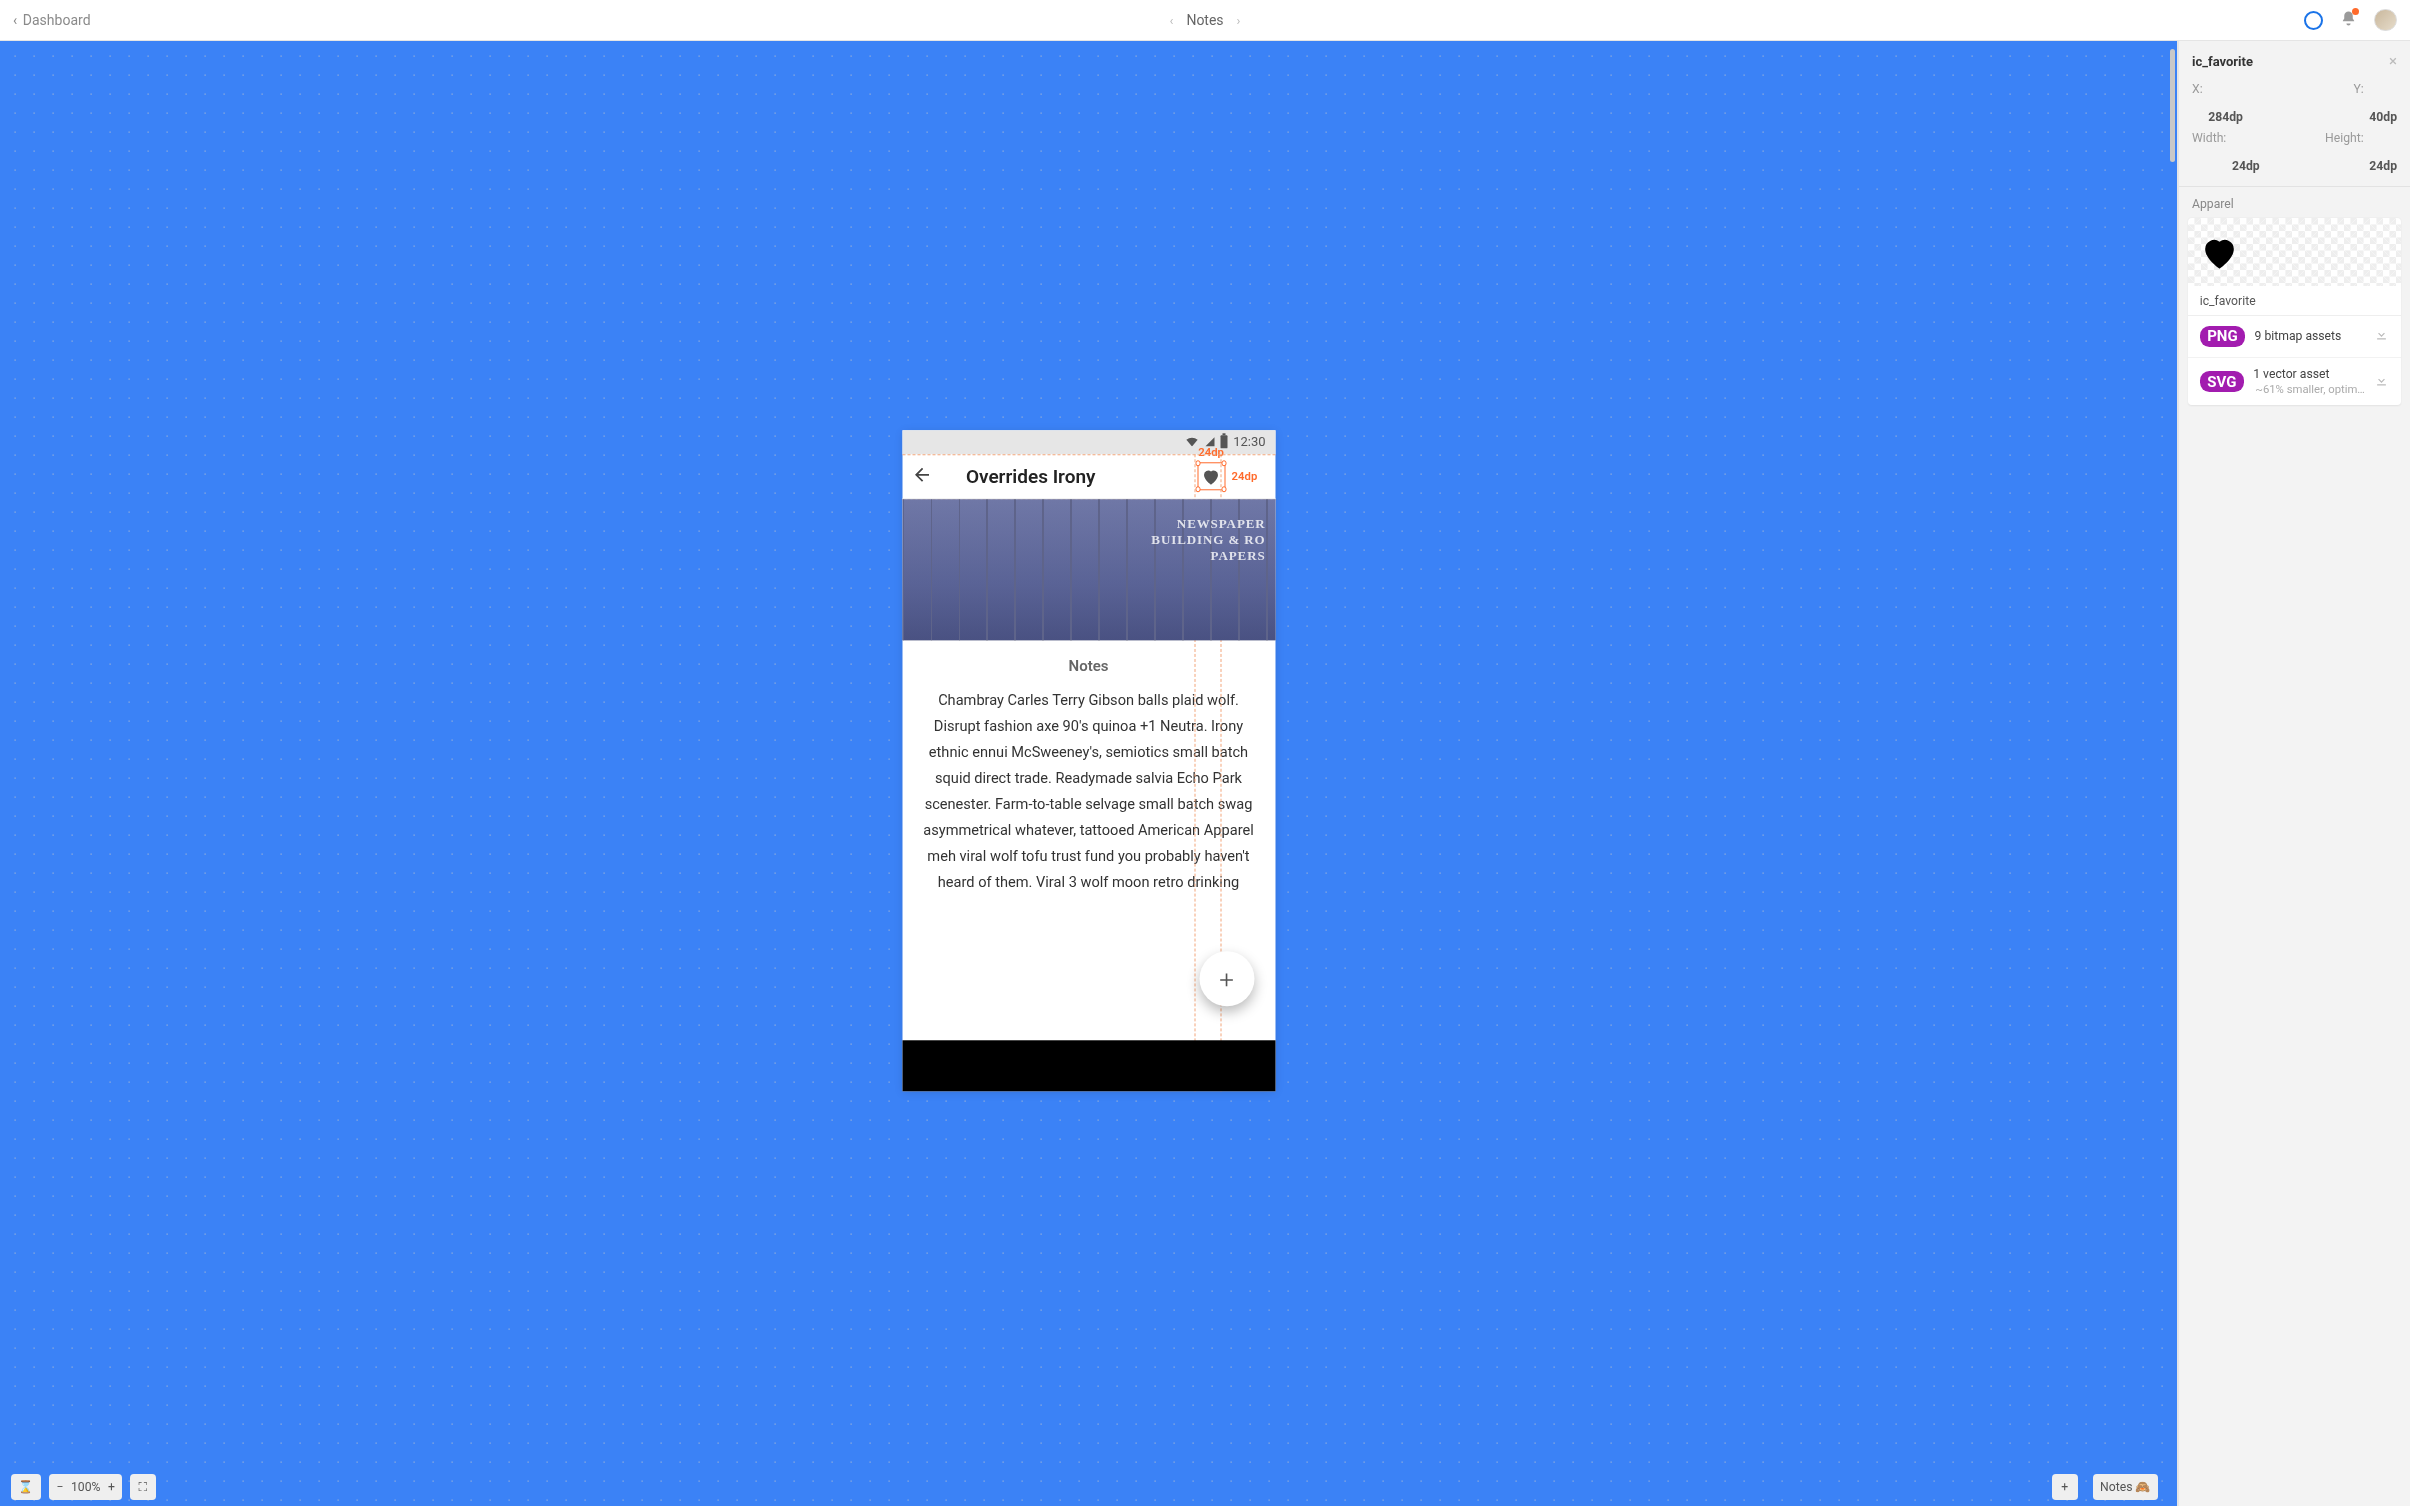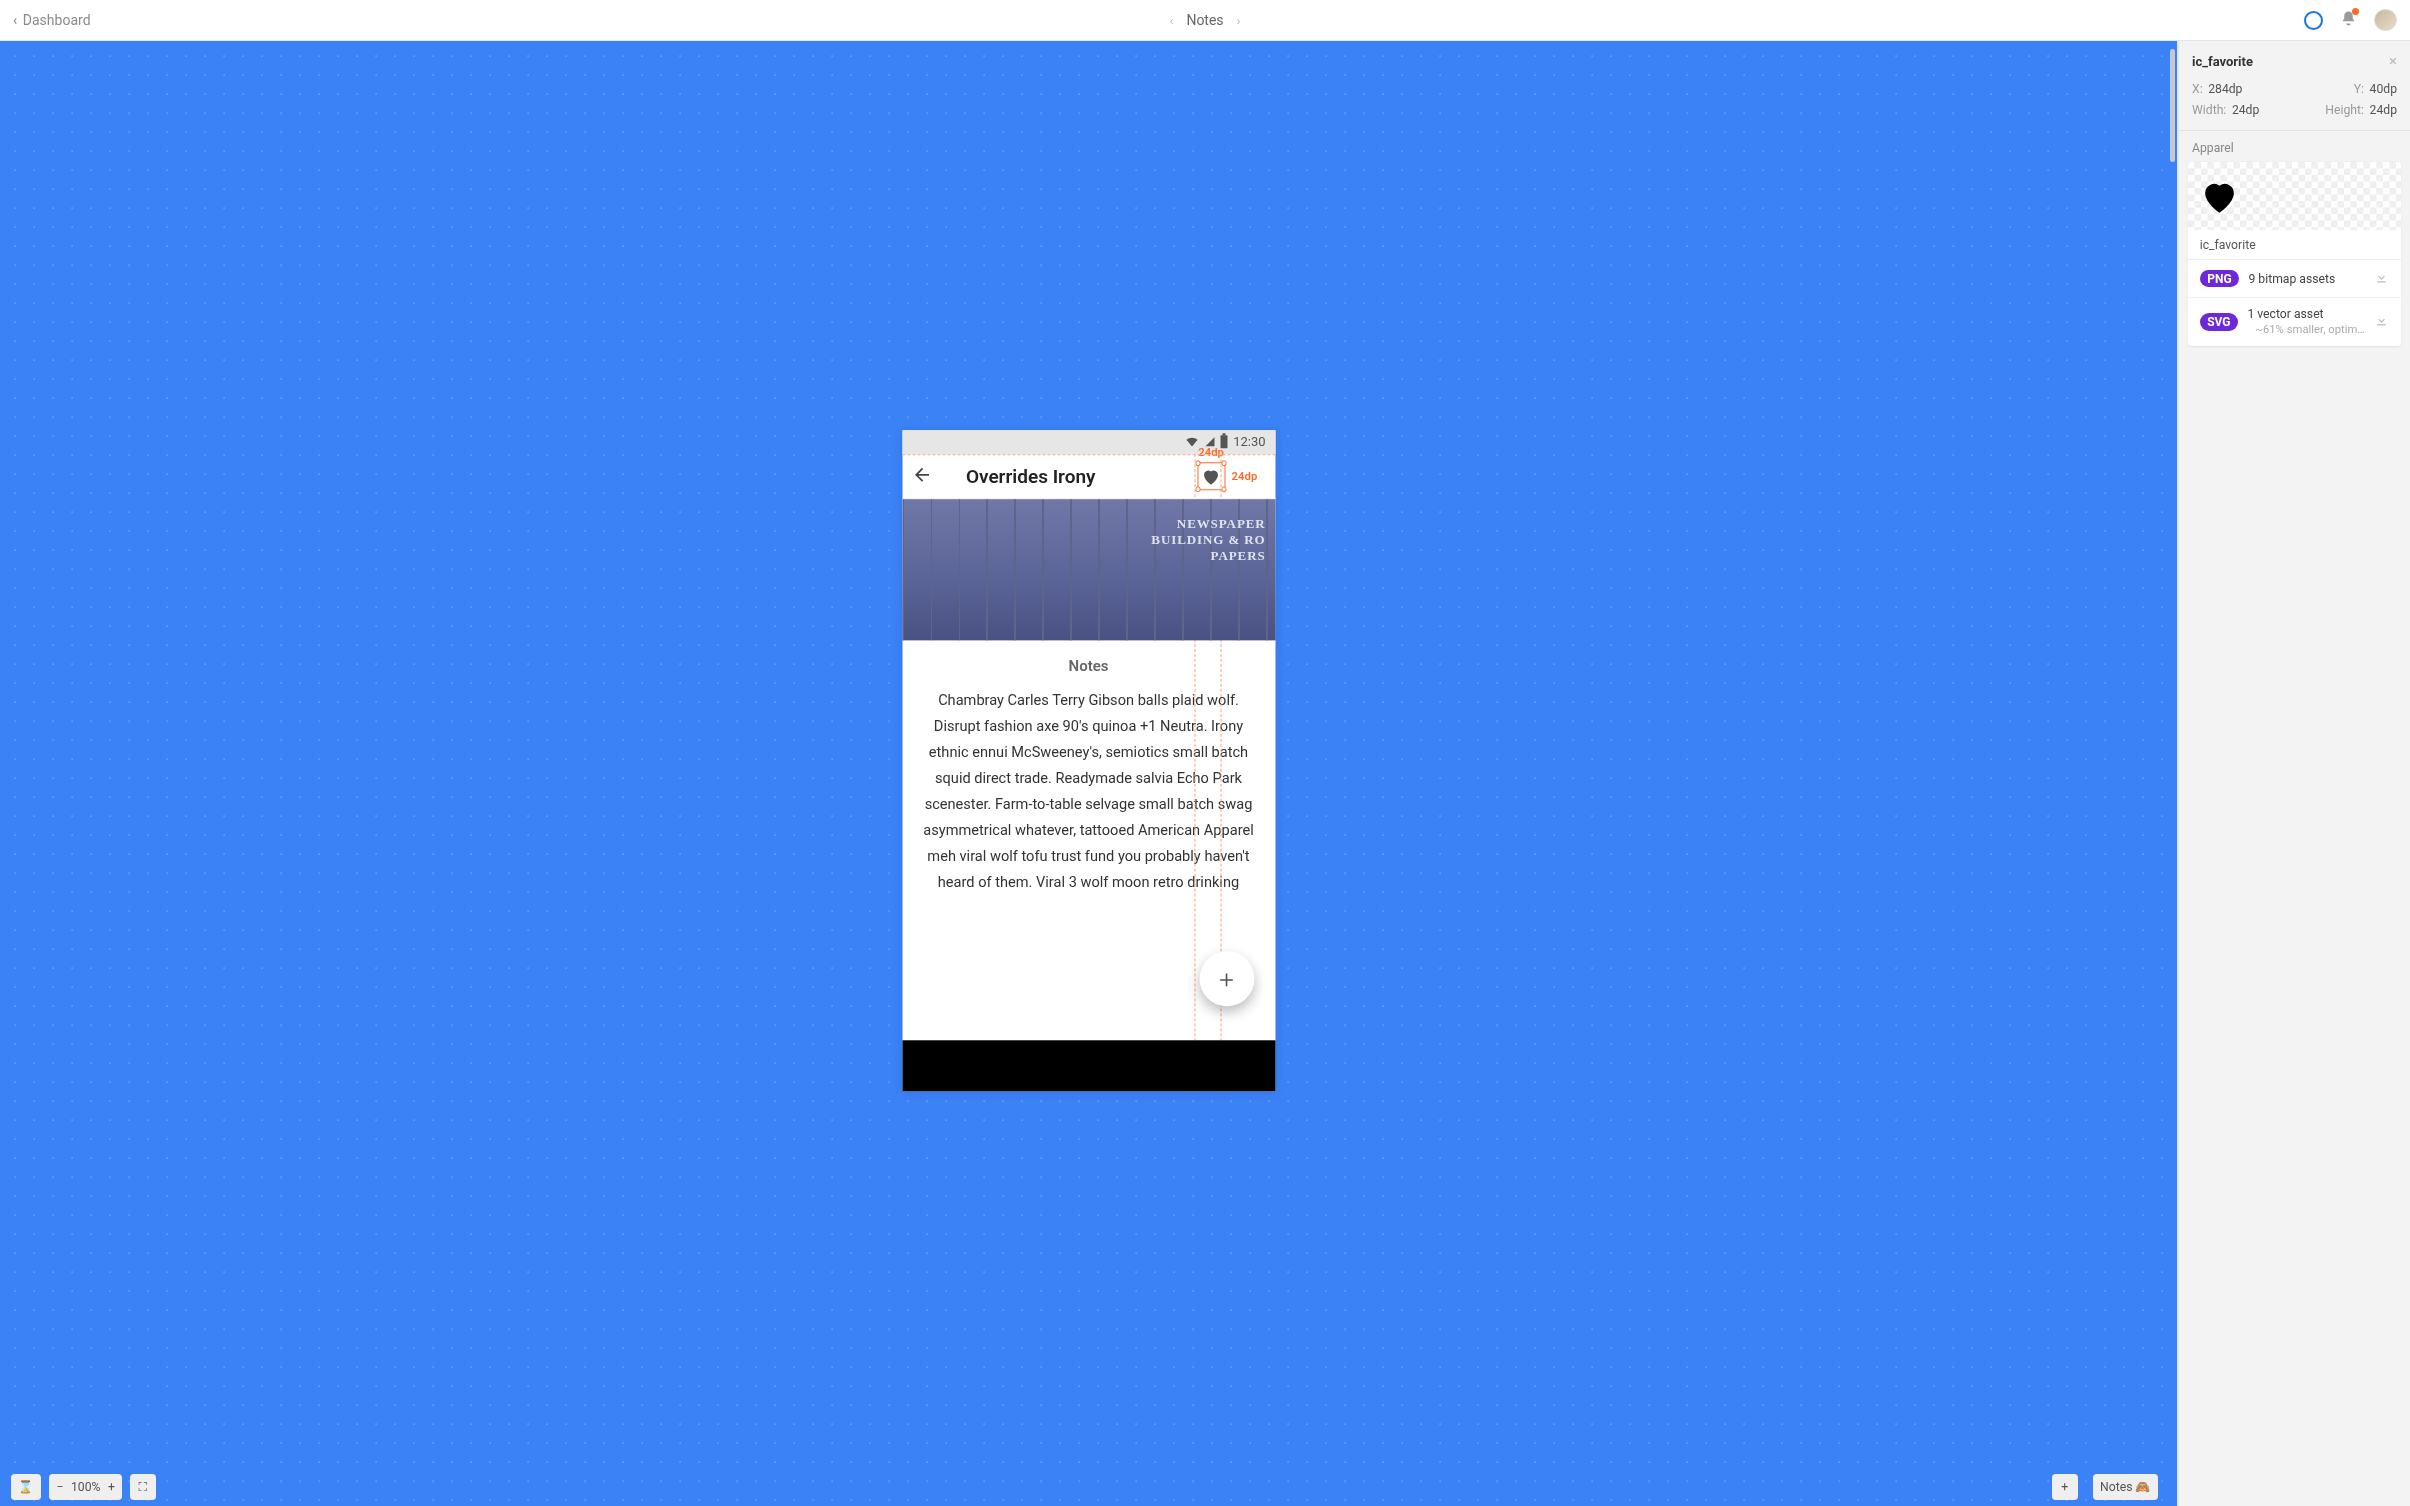--- a/index.html
+++ b/index.html
@@ -175,21 +175,21 @@
   }
   .insp-head {
     display: flex; align-items: center; padding: 11.3px 13px 7.5px 13px;
   }
   .insp-head .name { font-weight: 700; color: #333; font-size: 13px; }
   .insp-head .x { margin-left: auto; color: #bbb; font-size: 15px; cursor: pointer; }
   .insp-row {
     display: flex; padding: 3.8px 13px; color: #777; gap: 5.6px;
   }
   .insp-row .lab { color: #9a9a9a; }
-  .insp-row .val { color: #555; font-weight: 400; }
+  .insp-row .val { color: #555; font-weight: 700; margin-top: 28px; }
   .insp-row.half { justify-content: space-between; }
   .insp-row.half > div { display: flex; gap: 5.6px; }
 
   .insp-sep { height: 0.9px; background: #e2e2e2; margin: 9.4px 0 0 0; }
   .insp-sec-label { padding: 9.4px 13px 7.5px 13px; color: #888; }
 
   .asset-card {
     margin: 0 9.4px; background: #fff; border-radius: 3.8px;
     box-shadow: 0 0.9px 1.9px rgba(0,0,0,.07);
     overflow: hidden;
@@ -205,21 +205,21 @@
     background-position: 0 0, 0 6.6px, 6.6px -6.6px, -6.6px 0;
     display: flex; align-items: center; padding-left: 9.4px;
   }
   .asset-name { padding: 7.5px 11.3px; color: #555; border-bottom: 0.9px solid #eee; }
   .asset-row {
     display: flex; align-items: center; padding: 9.4px 11.3px; gap: 9.4px;
     border-bottom: 0.9px solid #f2f2f2;
   }
   .asset-row:last-child { border-bottom: 0; }
   .asset-row .pill {
-    background: #6d28d9; color: #fff; font-size: 12px; font-weight: 700;
+    background: #a21caf; color: #fff; font-size: 15px; font-weight: 700;
     padding: 1.9px 7.5px; border-radius: 9.4px;
   }
   .asset-row .txt { flex: 1; color: #444; }
   .asset-row .sub { color: #aaa; font-size: 11.3px; display: block; margin-top: 1.9px; text-align: right; }
   .asset-row .dl { color: #bbb; }
 
   
   .bottombar {
     position: absolute; left: 0; right: 0; bottom: 0;
     height: 38px; display: flex; align-items: center;

